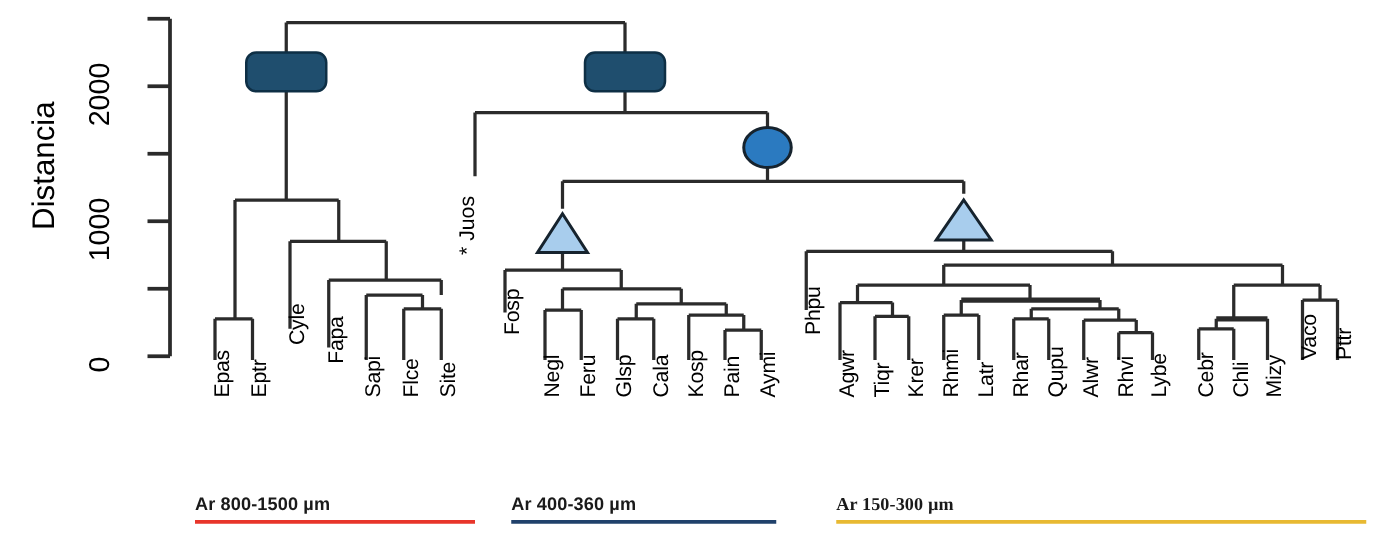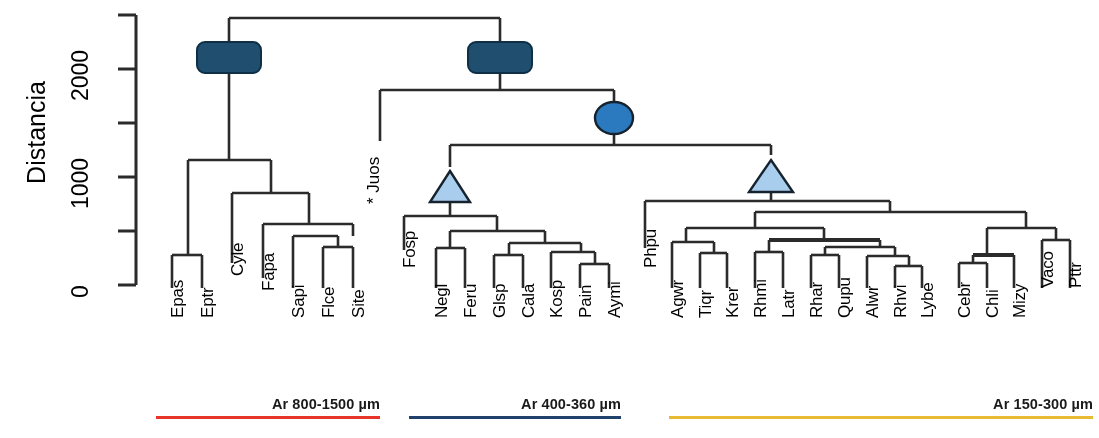--- a/index.html
+++ b/index.html
@@ -59,21 +59,21 @@
   .side-label {
     position: absolute;
     font-size: 17px;
     color: #000;
     transform: rotate(-90deg);
     transform-origin: 0% 50%;
     white-space: nowrap;
   }
   .group-bar {
     position: absolute;
-    text-align: right;
+    text-align: left;
   }
   .group-bar .gtext {
     font-size: 14.5px;
     font-weight: bold;
     color: #1a1a1a;
     letter-spacing: 0.1px;
     display: block;
     line-height: 17px;
   }
   .group-bar .gline {
@@ -294,19 +294,19 @@
 
   <div id="group-bars">
       <div class="group-bar" style="left: 156px; top: 396px; width: 224px;">
         <span class="gtext">Ar 800-1500 µm</span>
         <span class="gline" style="background: rgb(232, 53, 42);"></span>
       </div>
       <div class="group-bar" style="left: 409px; top: 396px; width: 212px;">
         <span class="gtext">Ar 400-360 µm</span>
         <span class="gline" style="background: rgb(32, 65, 107);"></span>
       </div>
-      <div class="group-bar" style="left: 669px; top: 396px; width: 424px;">
+      <div class="group-bar" style="left: 669px; top: 396px; width: 424px; font-family: Liberation Serif, serif;">
         <span class="gtext">Ar 150-300 µm</span>
         <span class="gline" style="background: rgb(232, 185, 50);"></span>
       </div>
     </div>
 
 </div>
 
 </body></html>

